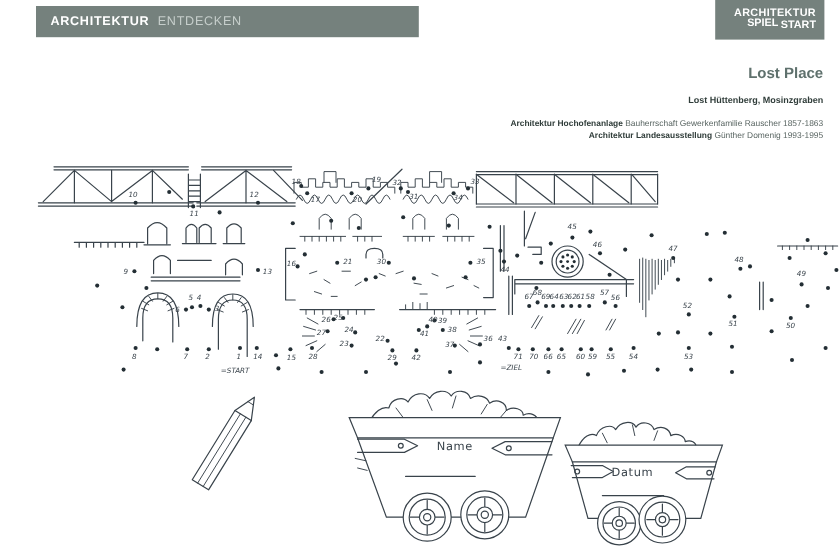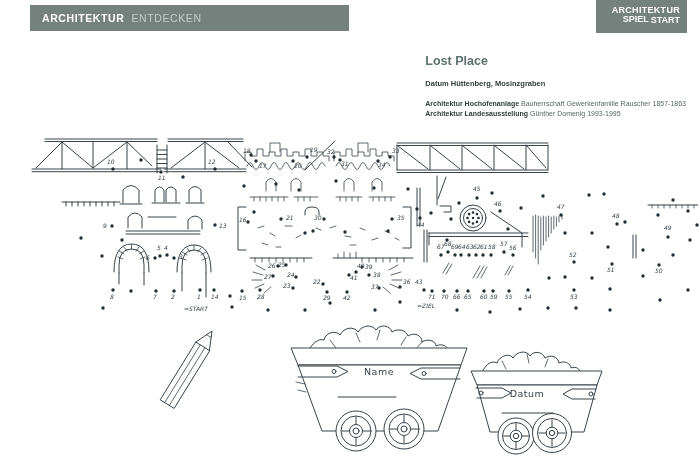--- a/index.html
+++ b/index.html
@@ -11,21 +11,21 @@
        font-family:"Liberation Sans",sans-serif;}
   .bar{position:absolute;left:30px;top:5px;width:319px;height:26px;background:var(--bar);
        display:flex;align-items:center;padding-left:12px;box-sizing:border-box;}
   .brand-bold{color:#fff;font-weight:bold;font-size:10.5px;letter-spacing:.6px;}
   .brand-light{color:#c6cecb;font-size:10.5px;letter-spacing:.6px;margin-left:7px;}
   .badge{position:absolute;right:13px;top:0;width:91px;height:33px;background:var(--bar);
          color:#fff;text-align:right;padding:5px 7px 0 0;box-sizing:border-box;line-height:10px;}
   .badge .l1{font-size:9px;font-weight:bold;letter-spacing:.3px;}
   .badge .l2{display:flex;justify-content:flex-end;font-size:9px;font-weight:bold;}
   .badge .spiel{position:relative;top:-1.5px;margin-right:2px;}
-  .info{position:absolute;right:14px;top:54px;text-align:left;}
+  .info{position:absolute;right:14px;top:54px;text-align:right;}
   .info-title{font-size:12.5px;font-weight:bold;color:var(--accent);margin-bottom:11px;}
   .info-loc{font-size:7.5px;font-weight:bold;color:var(--text-dark);margin-bottom:11px;}
   .info-line{font-size:7px;color:var(--text-gray);line-height:9.5px;}
   .info-line b{color:var(--text-dark);}
   svg.sheet{position:absolute;left:0;top:0;}
   svg .draw{stroke:var(--ink);fill:none;stroke-width:1;stroke-linecap:round;stroke-linejoin:round;}
   svg .thin{stroke-width:.8;}
   svg .dot{fill:var(--dot);stroke:none;}
   svg .num{fill:var(--ink);stroke:none;font:italic 6px "DejaVu Sans",sans-serif;}
   svg .cart-label{fill:#3a444c;stroke:none;font:9.5px "DejaVu Sans",sans-serif;
@@ -43,21 +43,21 @@
 <div class="badge">
   <div class="l1">ARCHITEKTUR</div>
   <div class="l2">
     <span class="spiel">SPIEL</span>
     <span>START</span>
   </div>
 </div>
 
 <div class="info">
   <div class="info-title">Lost Place</div>
-  <div class="info-loc">Datum Hüttenberg, Mosinzgraben</div>
+  <div class="info-loc">Lost Hüttenberg, Mosinzgraben</div>
   <div class="info-line"><b>Architektur Hochofenanlage</b><span> Bauherrschaft Gewerkenfamilie Rauscher 1857-1863</span></div>
   <div class="info-line"><b>Architektur Landesausstellung</b><span> Günther Domenig 1993-1995</span></div>
 </div>
 
 <svg class="sheet" width="700" height="461" viewBox="0 0 700 461">
 
   <g class="draw">
     <path d="M45,139 H157 M45,141.5 H157 M32,169 H161 M32,171.7 H161"></path>
     <path d="M36,168 L62,142 L93,168 L127,142 L152,166 M62,142 V169 M93,168 V142 M127,142 V169"></path>
   </g>

